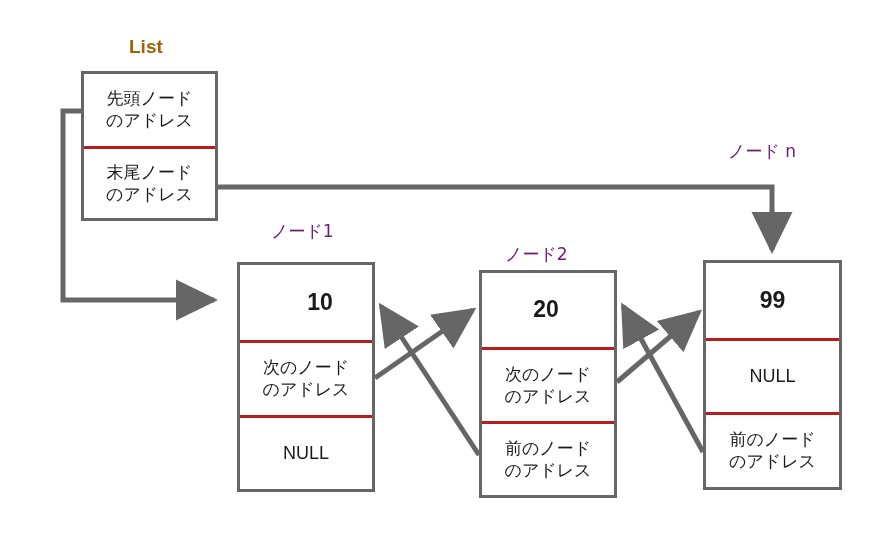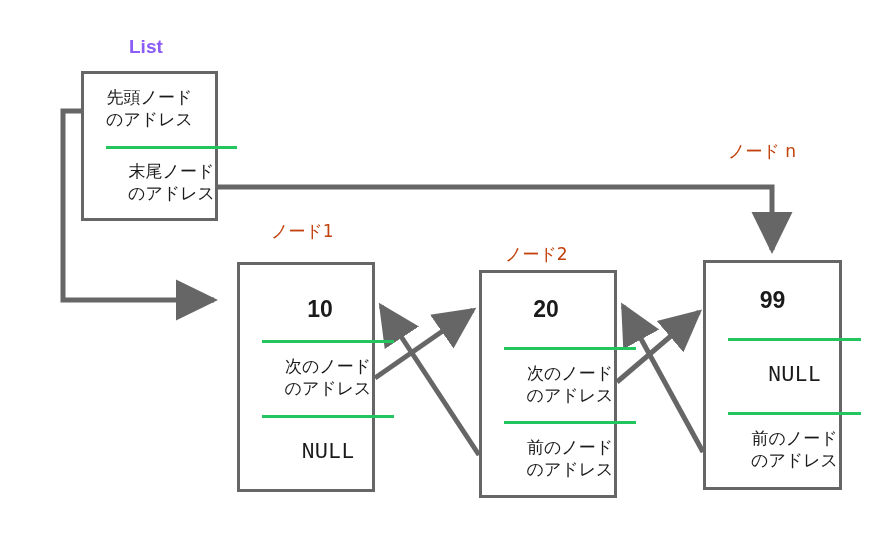--- a/index.html
+++ b/index.html
@@ -34,46 +34,45 @@
     box-sizing: border-box;
     display: flex;
     align-items: center;
     justify-content: center;
     text-align: center;
     color: #1a1a1a;
     line-height: 1.28;
     white-space: pre-line;
   }
   .cell.div-top {
-    border-top: 3px solid #22c55e;
-    margin-left: 22px;
+    border-top: 3px solid #b91c1c;
   }
   .jp {
     font-size: 17px;
-    font-family: Liberation Mono, monospace;
+    font-family: Liberation Sans, sans-serif;
   }
   .val {
     font-size: 23px;
     font-weight: bold;
     font-family: "Liberation Sans", "DejaVu Sans", sans-serif;
   }
   .nullv {
-    font-size: 22px;
-    font-family: Liberation Mono, monospace;
+    font-size: 18px;
+    font-family: Liberation Sans, sans-serif;
   }
   .caption {
     position: absolute;
-    color: #c2410c;
+    color: #701a75;
     font-size: 17px;
     font-family: "DejaVu Sans", "Liberation Sans", sans-serif;
     white-space: nowrap;
   }
   .title {
     position: absolute;
-    color: #8b5cf6;
+    color: #a16207;
     font-size: 19px;
     font-weight: bold;
     font-family: "Liberation Sans", "DejaVu Sans", sans-serif;
     white-space: nowrap;
   }
 </style>
 </head>
 <body>
 
 <div id="canvas">
@@ -102,21 +101,21 @@
 
   <div class="box" style="left:81px; top:71px; width:137px; height:150px;">
     <div class="cell jp" style="left:0; top:0; width:131px; height:72px;">先頭ノード
 のアドレス</div>
     <div class="cell jp div-top" style="left:0; top:72px; width:131px; height:72px;">末尾ノード
 のアドレス</div>
   </div>
 
   <div class="caption" style="left:271px; top:220px;">ノード1</div>
   <div class="box" style="left:237px; top:262px; width:138px; height:230px;">
-    <div class="cell val" style="left:0; top:7px; width:160px; height:75px;">10</div>
+    <div class="cell val" style="left:0; top:0; width:160px; height:75px;">10</div>
     <div class="cell jp div-top" style="left:0; top:75px; width:132px; height:75px;">次のノード
 のアドレス</div>
     <div class="cell nullv div-top" style="left:0; top:150px; width:132px; height:74px;">NULL</div>
   </div>
 
   <div class="caption" style="left:505px; top:228px;margin-top:15px;">ノード2</div>
   <div class="box" style="left:479px; top:270px; width:138px; height:228px;">
     <div class="cell val" style="left:0; top:0; width:128px; height:74px;">20</div>
     <div class="cell jp div-top" style="left:0; top:74px; width:132px; height:74px;">次のノード
 のアドレス</div>

